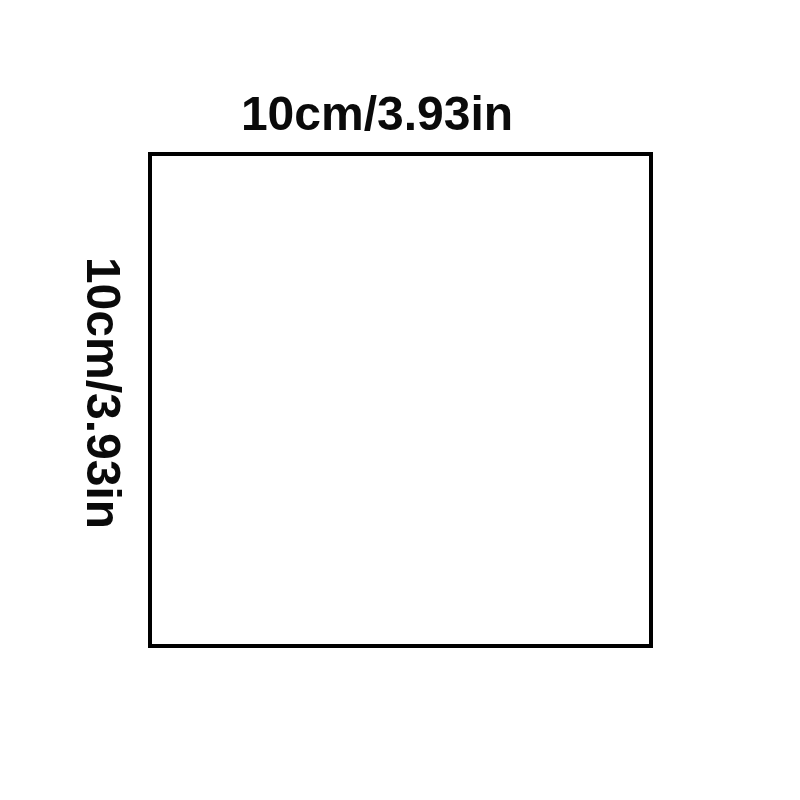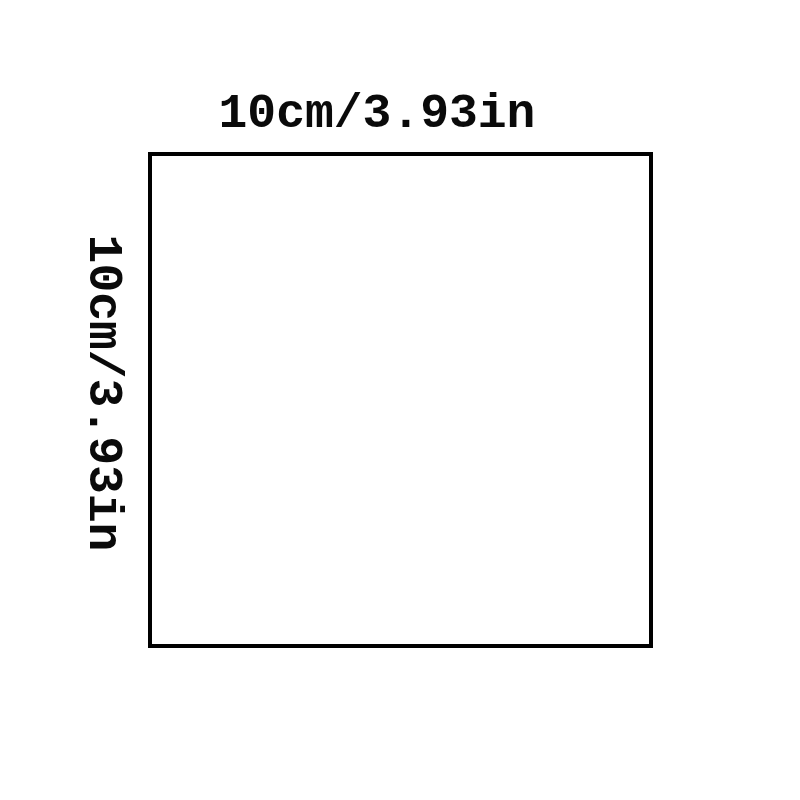--- a/index.html
+++ b/index.html
@@ -5,21 +5,21 @@
   html, body {
     margin: 0;
     padding: 0;
   }
   .canvas {
     position: relative;
     width: 800px;
     height: 800px;
     background: #ffffff;
     overflow: hidden;
-    font-family: Liberation Mono, monospace;
+    font-family: Liberation Sans, sans-serif;
   }
   .dim-square {
     position: absolute;
     left: 148px;
     top: 152px;
     width: 505px;
     height: 496px;
     box-sizing: border-box;
     border: 4px solid #000000;
     background: #ffffff;

